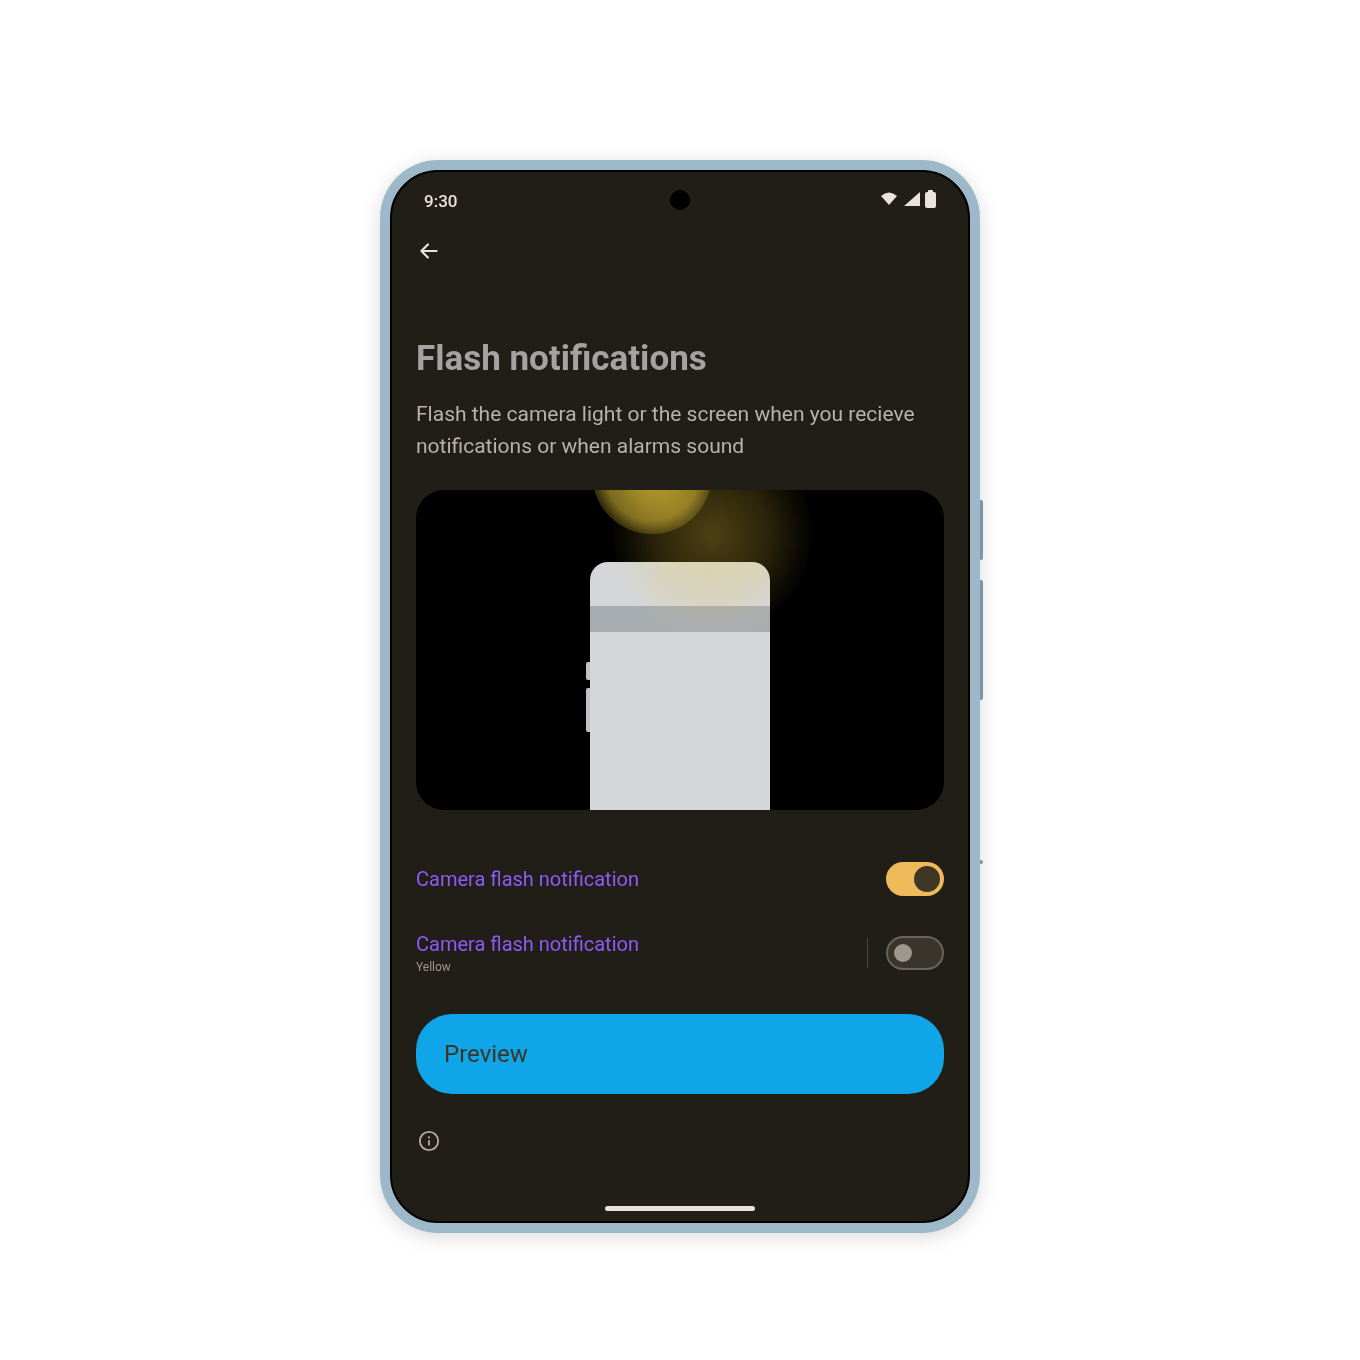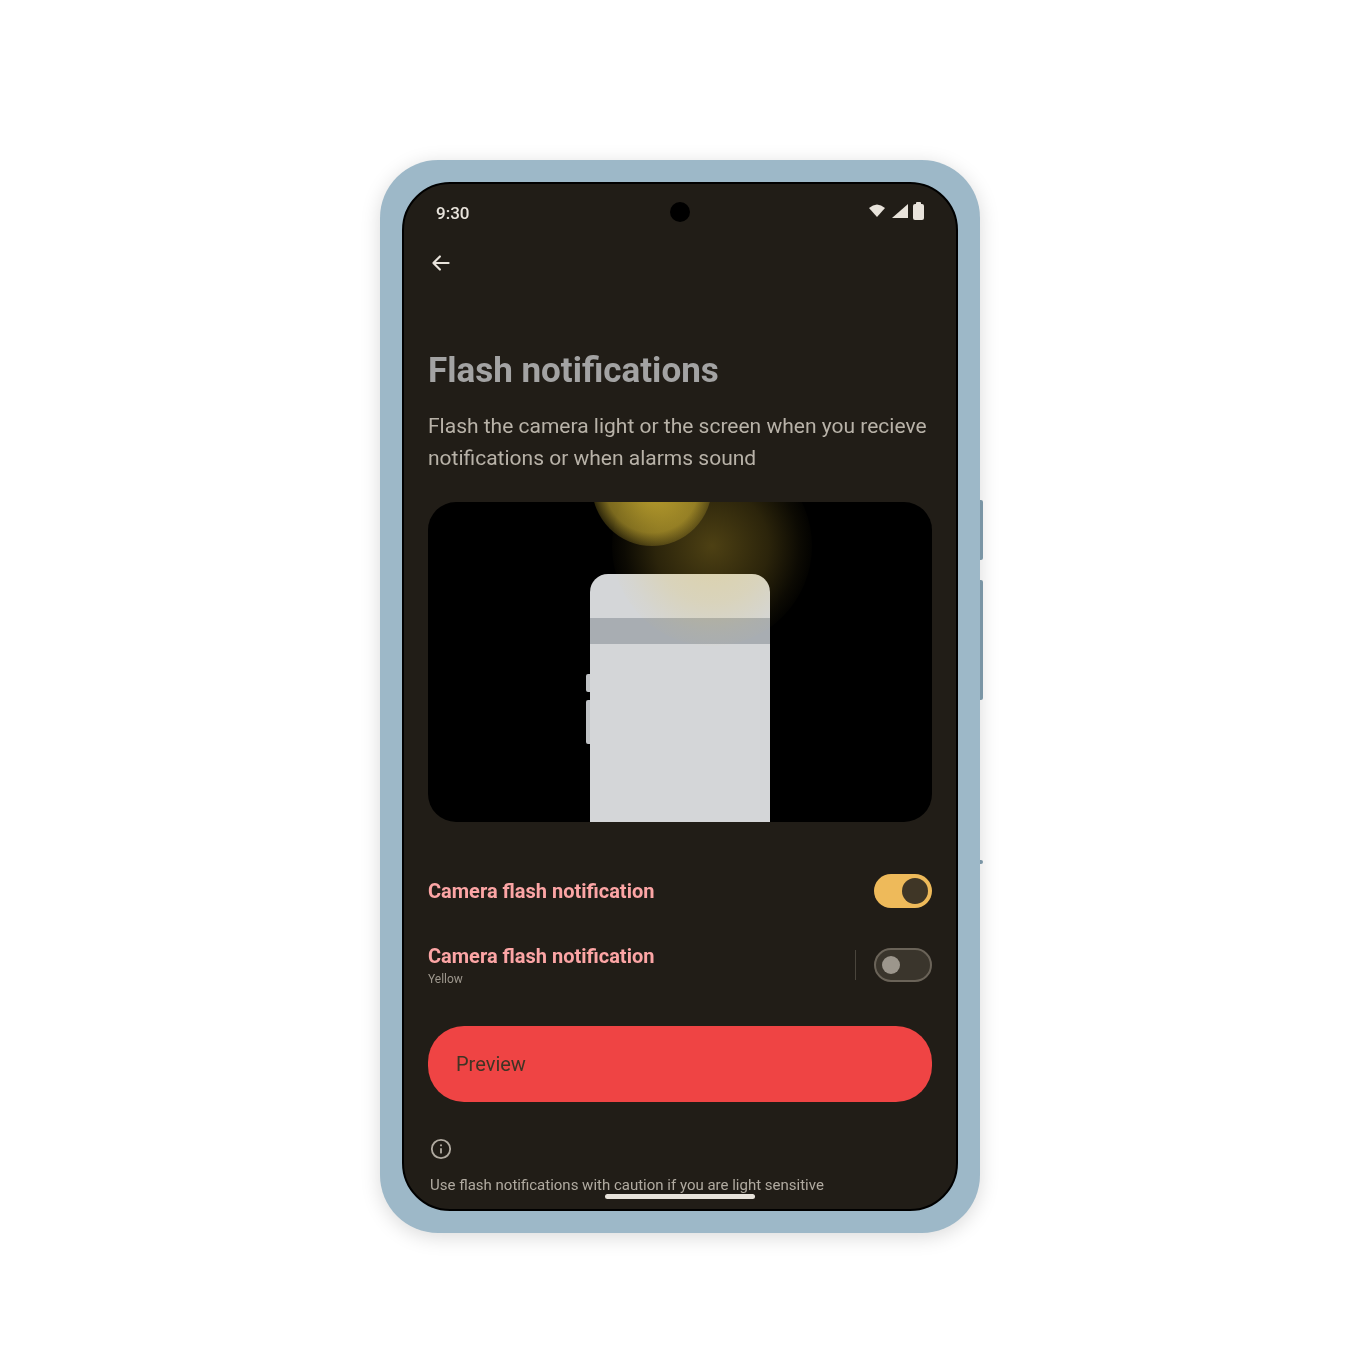--- a/index.html
+++ b/index.html
@@ -10,21 +10,21 @@
       display: flex;
       align-items: center;
       justify-content: center;
       font-family: 'Roboto', -apple-system, BlinkMacSystemFont, sans-serif;
     }
     .phone-frame {
       width: 600px;
       height: 1073px;
       background: #9db8c8;
       border-radius: 58px;
-      padding: 22px;
+      padding: 10px;
       box-shadow: 0 4px 20px rgba(0,0,0,0.15);
       position: relative;
       margin-top: 33px;
     }
     .side-button {
       position: absolute;
       right: -3px;
       width: 3px;
       background: #7a95a5;
       border-radius: 0 2px 2px 0;
@@ -134,35 +134,35 @@
       margin-left: -20px; margin-top: -20px;
       border-radius: 50%;
     }
     .setting-row {
       display: flex;
       align-items: center;
       justify-content: space-between;
       padding: 18px 0;
     }
     .setting-labels { display: flex; flex-direction: column; gap: 4px; }
-    .setting-title { color: #fca5a5; font-size: 20px; font-weight: 700; }
+    .setting-title { color: #8b5cf6; font-size: 20px; font-weight: 400; }
     .setting-sub { color: #9c968c; font-size: 12px; }
     .setting-right { display: flex; align-items: center; gap: 18px; }
     .divider-v { width: 1px; height: 30px; background: #4a453c; }
     .toggle { width: 58px; height: 34px; border-radius: 17px; position: relative; cursor: pointer; }
     .toggle.on { background: #eeba5a; }
     .toggle.off { background: #3a352c; border: 2px solid #6a6358; }
     .thumb { position: absolute; border-radius: 50%; top: 50%; transform: translateY(-50%); }
     .toggle.on .thumb { width: 26px; height: 26px; background: #3f3626; right: 4px; }
     .toggle.off .thumb { width: 18px; height: 18px; background: #9c968c; left: 6px; }
     .preview-btn {
       width: 100%;
-      background: #ef4444;
+      background: #0ea5e9;
       color: #3f3424;
-      font-size: 20px;
+      font-size: 24px;
       text-align: left;
       padding: 26px 28px;
       border-radius: 36px;
       border: none;
       margin-top: 22px;
       margin-bottom: 36px;
       cursor: pointer;
       font-family: inherit;
     }
     .info-row { padding: 0 2px; }
@@ -260,19 +260,18 @@
       <button class="preview-btn">Preview</button>
 
       <div class="info-row">
         <span class="info-icon">
           <svg width="22" height="22" viewBox="0 0 24 24">
               <circle cx="12" cy="12" r="10" fill="none" stroke="#b0aaa0" stroke-width="2"></circle>
               <circle cx="12" cy="8" r="1.2" fill="#b0aaa0"></circle>
               <rect x="11" y="11" width="2" height="6" rx="1" fill="#b0aaa0"></rect>
             </svg>
         </span>
-        <p class="info-text">Use flash notifications with caution if you are light sensitive</p>
       </div>
     </div>
 
     <div class="nav-handle"></div>
   </div>
 </div>
 
 </body></html>

